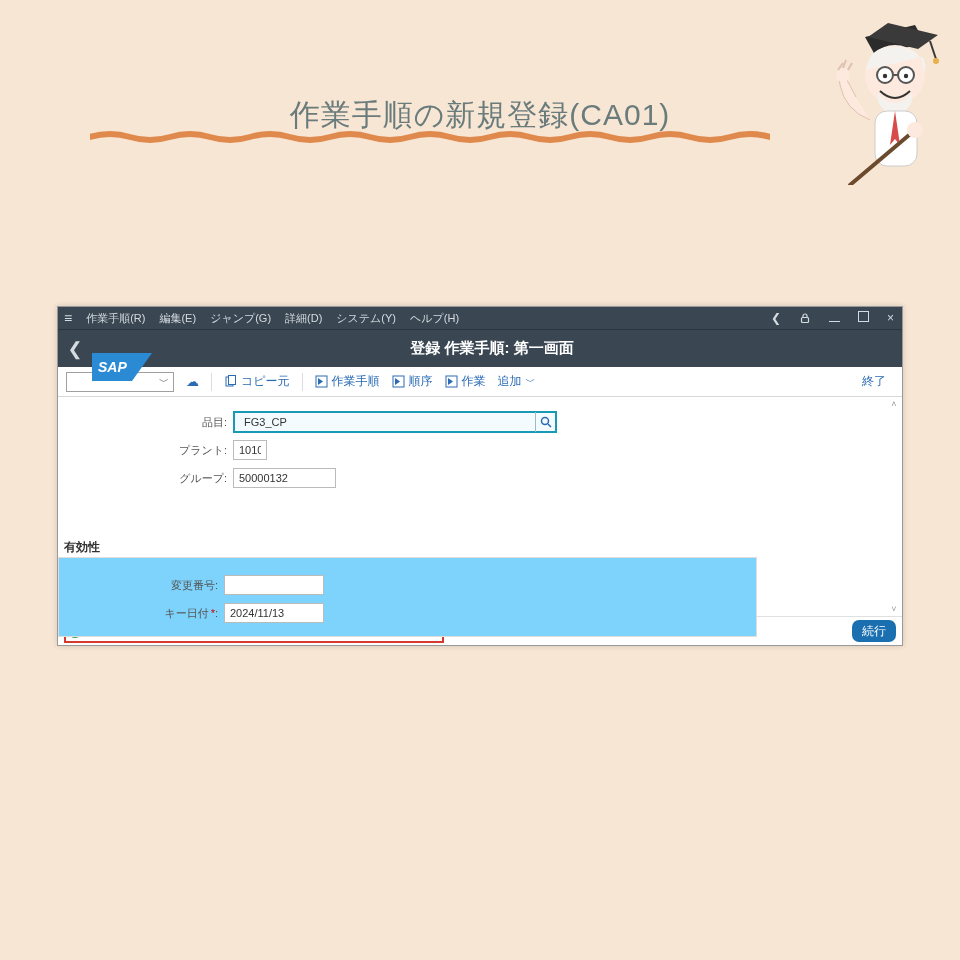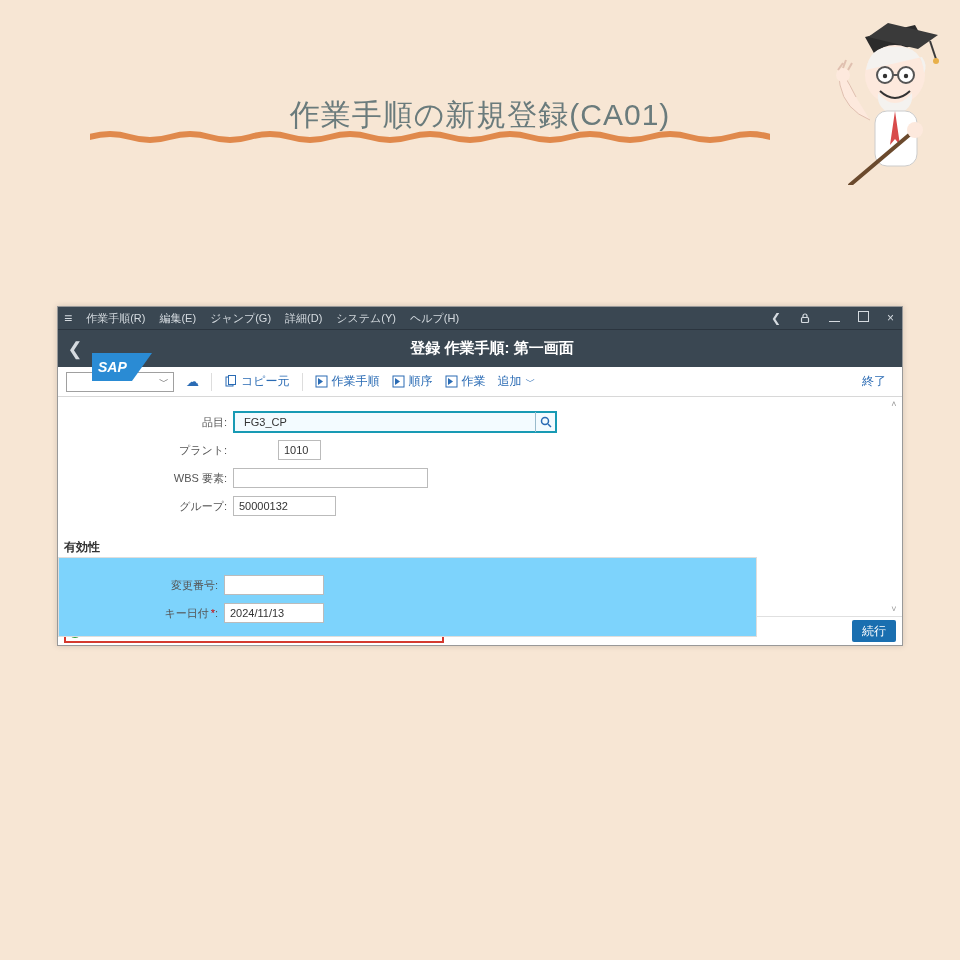--- a/index.html
+++ b/index.html
@@ -127,21 +127,21 @@
   .hinmoku input {
     border: none; outline: none; background: transparent;
     width: 296px; font-size: 11px;
   }
   .hinmoku .search {
     width: 20px; height: 20px; display: flex;
     align-items: center; justify-content: center;
     border-left: 1px solid #9bc;
   }
   .hinmoku .search svg { width: 12px; height: 12px; stroke: #2a6bb4; fill: none; stroke-width: 1.5; }
-  .w55 { width: 43px; margin-left: 45px; } .w90 { width: 103px; } .w195 { width: 195px; }
+  .w55 { width: 34px; } .w90 { width: 103px; } .w195 { width: 195px; }
   .w100 { width: 100px; } .w80 { width: 80px; }
   .lbl2 { width: 120px; text-align: right; color: #555; font-size: 11px; padding-right: 6px; margin-left: 30px; }
   .section-head {
     position: absolute; left: 0; top: 140px;
     width: 70px;
     font-size: 12px; color: #333; font-weight: bold;
     padding: 2px 0 2px 6px;
   }
   .validity-panel {
     position: absolute;
@@ -173,21 +173,21 @@
   }
   .status-highlight .ok {
     width: 14px; height: 14px; border-radius: 50%;
     background: #2e9e3f; display: flex; align-items: center; justify-content: center;
   }
   .status-highlight .ok svg { width: 9px; height: 9px; stroke: #fff; fill: none; stroke-width: 2; }
   .status-highlight .msg { font-size: 11px; color: #333; }
   .statusbar .spacer { flex: 1; }
   .continue-btn {
     background: #1a6fb0; color: #fff;
-    border: none; border-radius: 2px;
+    border: none; border-radius: 7px;
     height: 22px; padding: 0 10px;
     font-size: 12px; font-family: Liberation Serif, serif;
   }
 </style>
 </head>
 <body>
 
 <div class="page-title">作業手順の新規登録(CA01)</div>
 
 <div class="scribble">
@@ -318,24 +318,20 @@
               <line x1="8" y1="8" x2="11" y2="11"></line>
             </svg>
         </div>
       </div>
     </div>
     <div class="form-row">
       <div class="lbl">プラント:</div>
       <input class="w55" value="1010" style="">
     </div>
     <div class="form-row">
-      <div class="lbl">WBS 要素:</div>
-      <input class="w195" value="" style="">
-    </div>
-    <div class="form-row">
       <div class="lbl">グループ:</div>
       <input class="w90" value="50000132" style="">
     </div>
 
     <div class="section-head">有効性</div>
     <div class="validity-panel">
       <div class="form-row">
         <div class="lbl">変更番号:</div>
         <input class="w100" value="" style="">
       </div>

